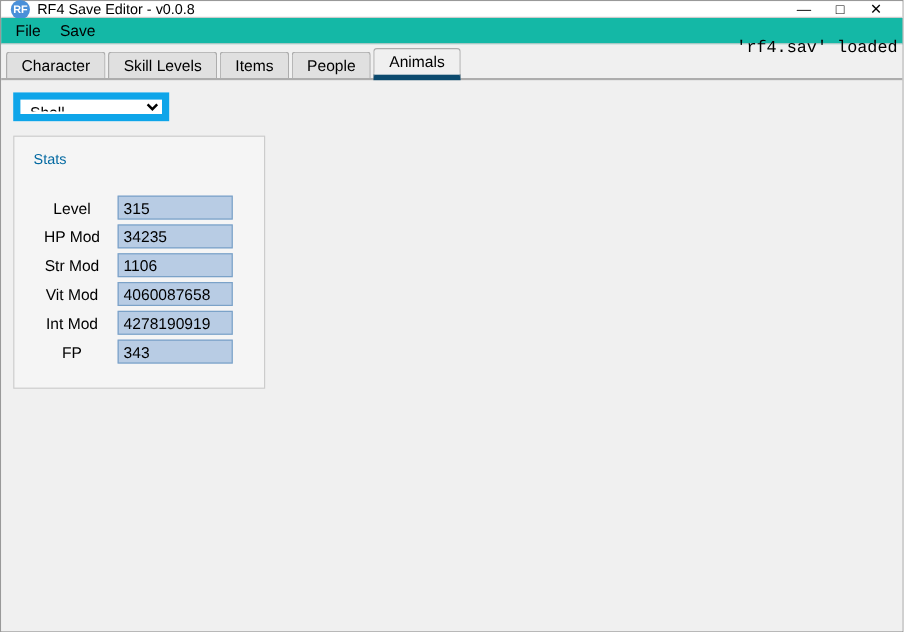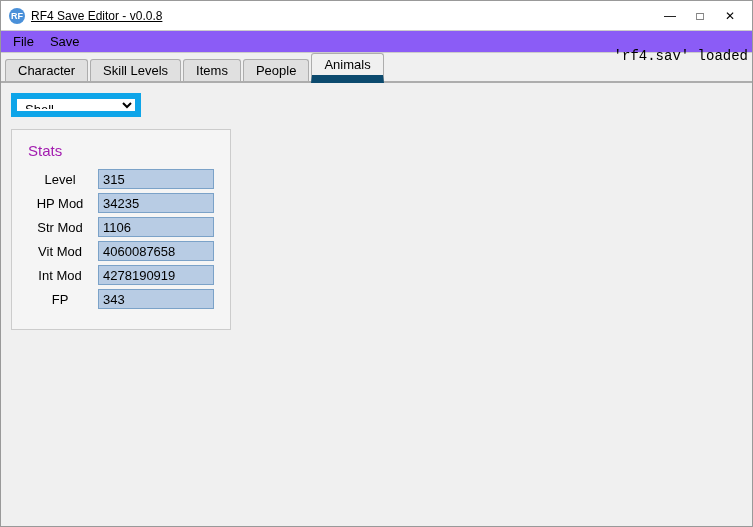--- a/index.html
+++ b/index.html
@@ -17,21 +17,21 @@
       width: 753px;
       height: 527px;
       background: #f0f0f0;
       border: 1px solid #999;
       display: flex;
       flex-direction: column;
     }
 
     .title-bar {
       background: #fff;
-      height: 30px;
+      height: 14px;
       display: flex;
       align-items: center;
       justify-content: space-between;
       padding: 0 8px;
       border-bottom: 1px solid #ccc;
       user-select: none;
     }
 
     .title-bar-left {
       display: flex;
@@ -48,21 +48,20 @@
       align-items: center;
       justify-content: center;
       font-size: 9px;
       color: white;
       font-weight: bold;
     }
 
     .title-text {
       font-size: 12px;
       color: #000;
-      text-decoration: underline;
     }
 
     .title-bar-buttons {
       display: flex;
       gap: 2px;
     }
 
     .title-btn {
       width: 28px;
       height: 20px;
@@ -70,21 +69,21 @@
       background: transparent;
       cursor: pointer;
       font-size: 12px;
       display: flex;
       align-items: center;
       justify-content: center;
       color: #000;
     }
 
     .menu-bar {
-      background: #8b5cf6;
+      background: #14b8a6;
       height: 22px;
       display: flex;
       align-items: center;
       padding: 0 4px;
       border-bottom: 1px solid #ccc;
     }
 
     .menu-item {
       padding: 2px 8px;
       cursor: pointer;
@@ -108,21 +107,21 @@
       cursor: pointer;
       font-size: 13px;
       margin-right: 2px;
       border-radius: 3px 3px 0 0;
       color: #000;
       margin-top: 18px;
     }
 
     .tab.active {
       background: #f0f0f0;
-      border-bottom: 8px solid #0c4a6e;
+      border-bottom: 5px solid #0c4a6e;
       margin-bottom: -2px;
       z-index: 1;
     }
 
     .content-area {
       flex: 1;
       background: #f0f0f0;
       padding: 10px;
       position: relative;
     }
@@ -148,42 +147,42 @@
 
     .stats-group {
       border: 1px solid #ccc;
       background: #f5f5f5;
       padding: 12px 16px 16px 16px;
       display: inline-block;
       min-width: 210px;
     }
 
     .stats-title {
-      font-size: 15px;
+      font-size: 12px;
       font-weight: normal;
-      margin-bottom: 10px;
-      color: #a21caf;
+      margin-bottom: 23px;
+      color: #0369a1;
     }
 
     .stat-row {
       display: flex;
       align-items: center;
       margin-bottom: 4px;
     }
 
     .stat-label {
       width: 70px;
       text-align: center;
       font-size: 13px;
       color: #000;
       padding-right: 6px;
     }
 
     .stat-input {
-      width: 116px;
+      width: 96px;
       height: 20px;
       background: #b8cce4;
       border: 1px solid #7ba2c8;
       padding: 1px 4px;
       font-size: 13px;
       color: #000;
       outline: none;
     }
 
     .loaded-status {

